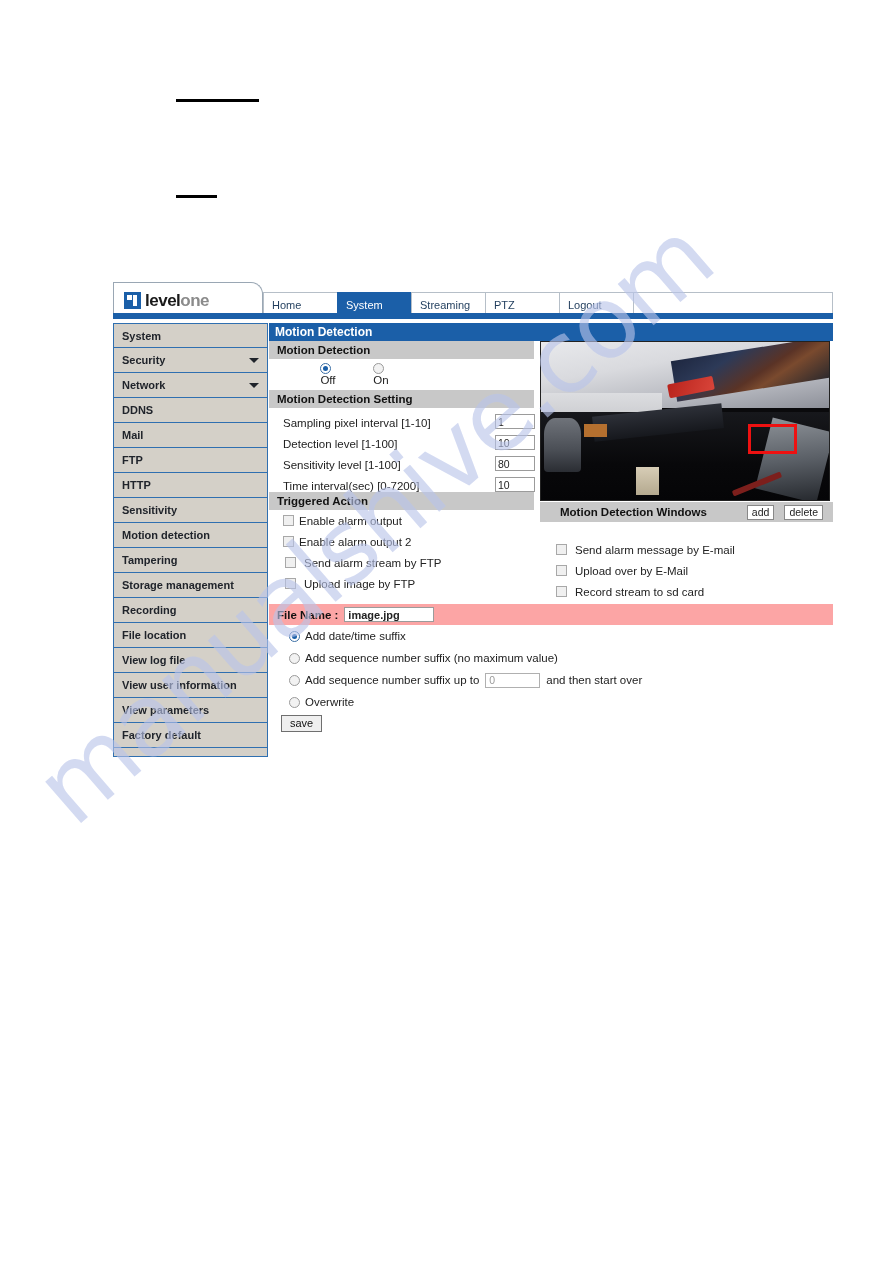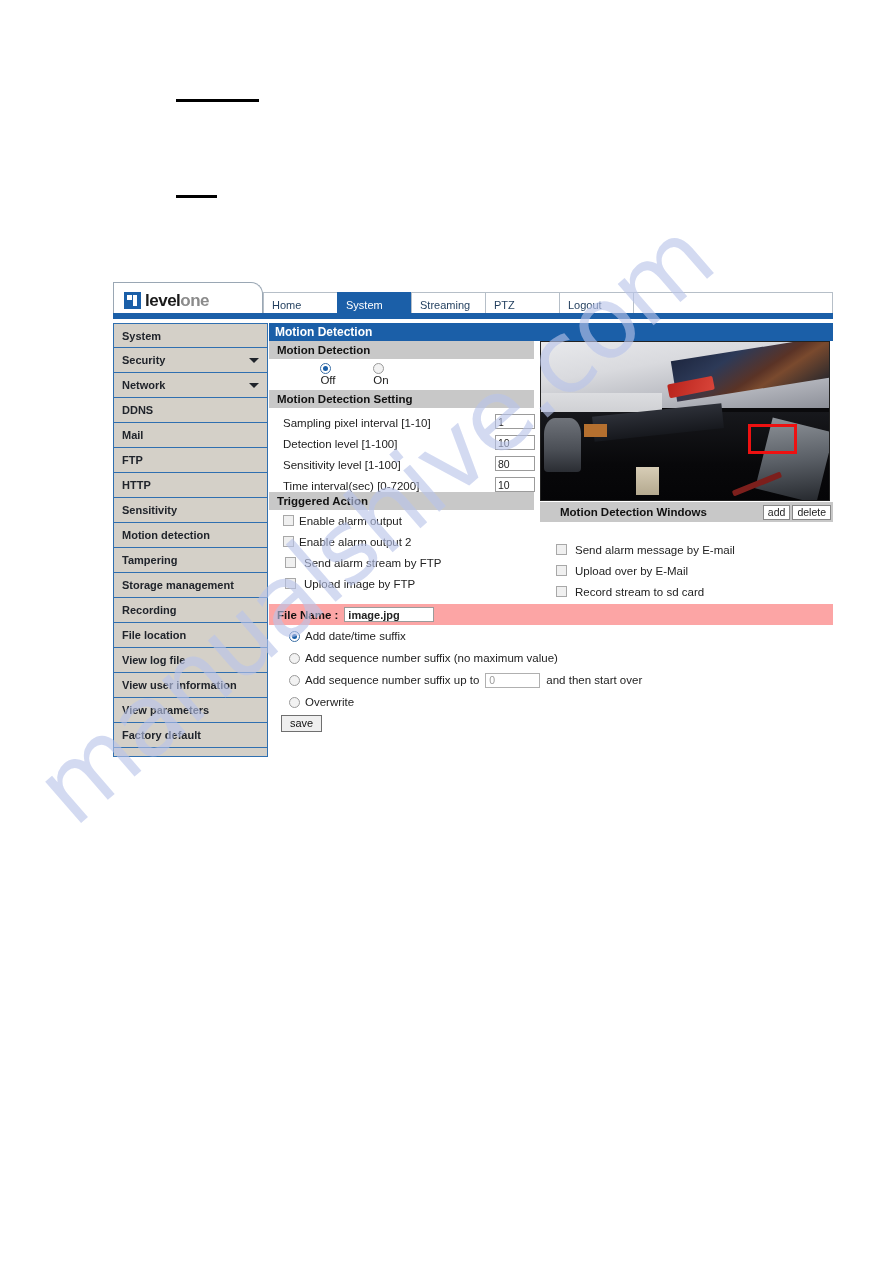--- a/index.html
+++ b/index.html
@@ -413,21 +413,21 @@
   }
   .mdw-spacer { flex: 1; }
   .btn-sm {
     height: 15px;
     min-width: 26px;
     border: 1px solid #888888;
     background: #ffffff;
     font-family: "Liberation Sans", sans-serif;
     font-size: 10.5px;
     color: #222222;
-    margin-right: 2px;
+    margin-right: 10px;
     padding: 0 4px;
     line-height: 13px;
     box-sizing: border-box;
   }
 
   
   .filename-bar {
     height: 21px;
     background: #fca5a5;
     display: flex;

